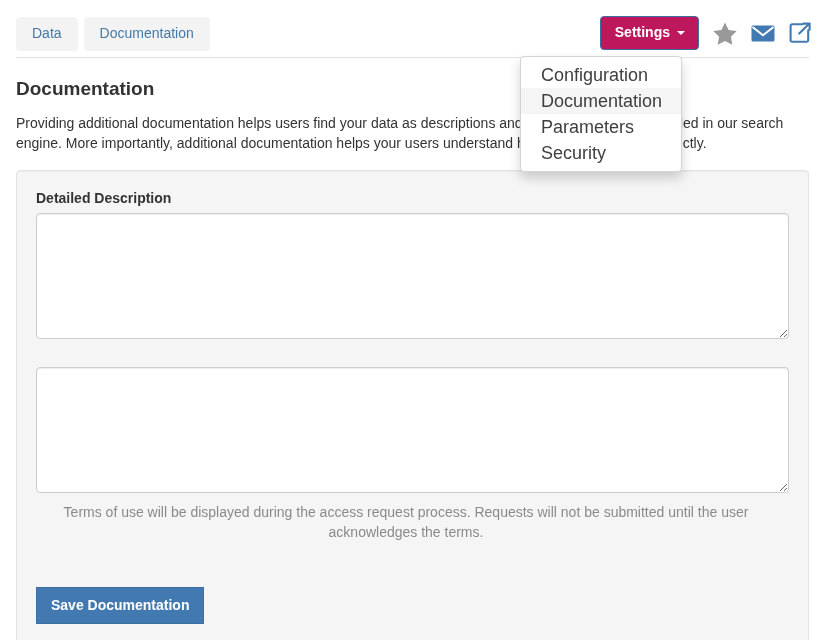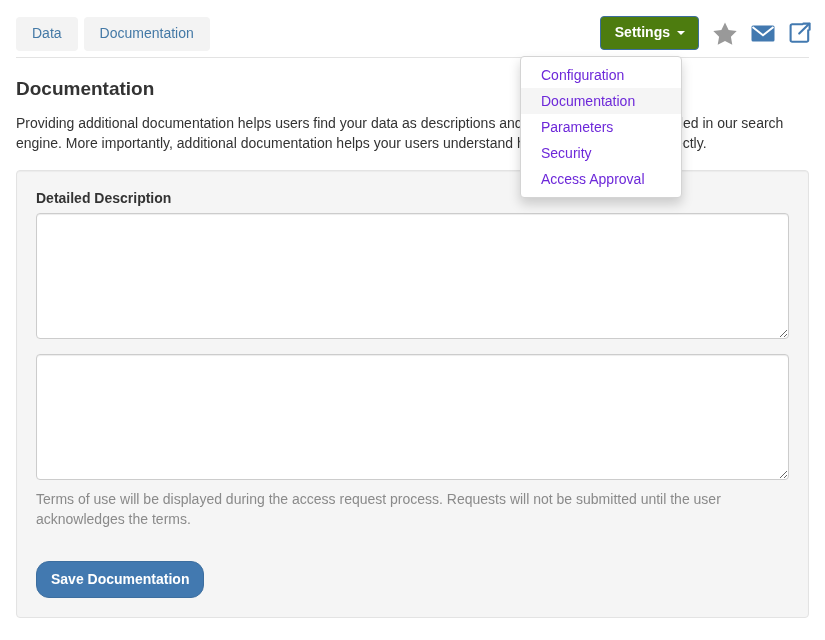--- a/index.html
+++ b/index.html
@@ -61,21 +61,21 @@
 
   .header-actions {
     position: absolute;
     right: 14px;
     top: 16px;
     display: flex;
     align-items: center;
     gap: 14px;
   }
   .btn-settings {
-    background: #4d7c0f;
+    background: #be185d;
     border: 1px solid #3c6e9f;
     color: #ffffff;
     border-radius: 4px;
     padding: 8px 13px 9px 14px;
     font-size: 14px;
     line-height: 15px;
     font-weight: bold;
     cursor: pointer;
     display: inline-flex;
     align-items: center;
@@ -108,23 +108,23 @@
     background: #ffffff;
     border: 1px solid #d4d4d4;
     border-radius: 4px;
     box-shadow: 0 6px 12px rgba(0,0,0,0.175);
     padding: 5px 0;
     z-index: 50;
   }
   .dropdown-item {
     display: block;
     padding: 3px 20px;
-    font-size: 14px;
-    line-height: 20px;
-    color: #6d28d9;
+    font-size: 18px;
+    line-height: 20px;
+    color: #404040;
     white-space: nowrap;
     cursor: pointer;
   }
   .dropdown-item.active { background: #f5f5f5; }
 
   
   .content {
     position: absolute;
     left: 16px;
     top: 58px;
@@ -155,21 +155,21 @@
     box-shadow: inset 0 1px 1px rgba(0,0,0,0.04);
   }
   .form-label {
     display: block;
     font-size: 14px;
     line-height: 16px;
     font-weight: bold;
     color: #333333;
     margin-bottom: 7px;
   }
-  .form-group { margin-bottom: 15px; }
+  .form-group { margin-bottom: 28px; }
   textarea.form-control {
     display: block;
     width: 100%;
     box-sizing: border-box;
     background: #ffffff;
     border: 1px solid #cccccc;
     border-radius: 4px;
     box-shadow: inset 0 1px 1px rgba(0,0,0,0.075);
     font-family: "Liberation Sans", sans-serif;
     font-size: 14px;
@@ -179,27 +179,28 @@
     resize: vertical;
   }
   textarea.ta-desc { height: 126px; }
   textarea.ta-terms { height: 126px; }
   .help-block {
     margin: 9px 0 0 0;
     font-size: 14px;
     line-height: 20px;
     color: #8a8a8a;
     max-width: 740px;
+    text-align: center;
   }
   .btn-primary {
     margin-top: 17px;
     background: #4279b0;
     border: 1px solid #3c6e9f;
     color: #ffffff;
-    border-radius: 13px;
+    border-radius: 0;
     padding: 9px 14px 10px 14px;
     font-size: 14px;
     line-height: 16px;
     font-weight: bold;
     cursor: pointer;
   }
 </style>
 </head>
 <body>
 
@@ -243,21 +244,20 @@
     </div>
 
     <div class="header-rule"></div>
   </div>
 
   <div class="dropdown">
     <a class="dropdown-item">Configuration</a>
     <a class="dropdown-item active">Documentation</a>
     <a class="dropdown-item">Parameters</a>
     <a class="dropdown-item">Security</a>
-    <a class="dropdown-item">Access Approval</a>
   </div>
 
   <div class="content">
 
     <h1 class="page-title">Documentation</h1>
 
     <p class="lead">Providing additional documentation helps users find your data as descriptions and documentation are included in our search engine. More importantly, additional documentation helps your users understand how to use your data correctly.</p>
 
     <div class="well">
 

